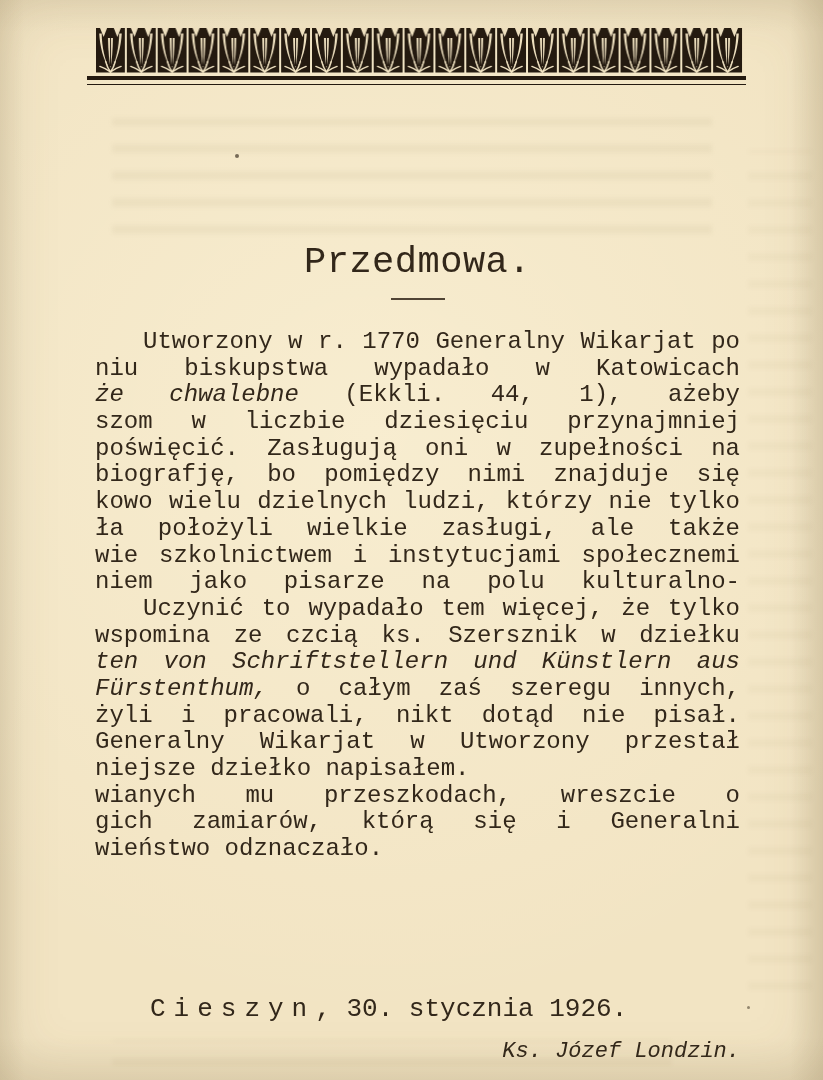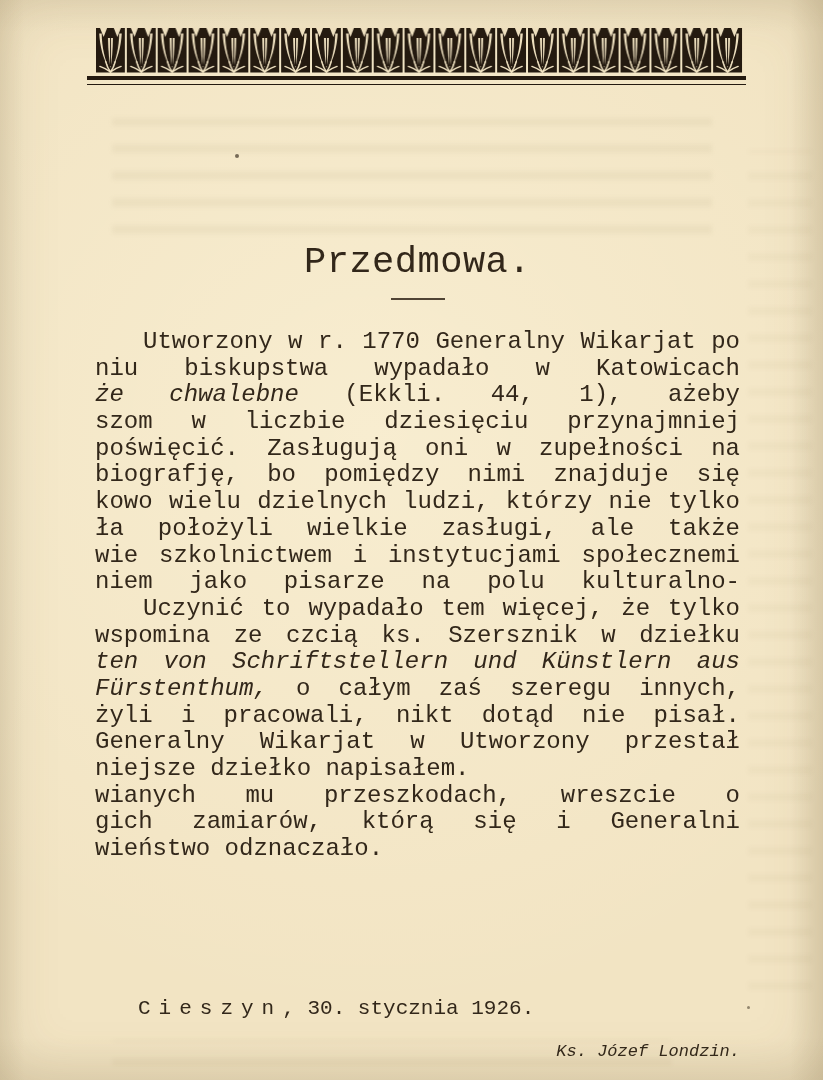--- a/index.html
+++ b/index.html
@@ -34,24 +34,24 @@
     height:26.7px;line-height:26.7px;font-size:24px;
     text-align:justify;text-align-last:justify;
     overflow:hidden;white-space:normal;
   }
   .line.indent{text-indent:48px;}
   .line.lastline{text-align-last:left;}
   .seg-r{font-style:normal;}
   .seg-i{font-style:italic;}
   .seg-sp{letter-spacing:8px;}
   
-  .dateline{position:absolute;left:95px;top:995px;width:645px;height:28px;
-    font-size:21px;line-height:28px;padding-left:43px;box-sizing:border-box;}
+  .dateline{position:absolute;left:107px;top:995px;width:645px;height:28px;
+    font-size:26px;line-height:28px;padding-left:43px;box-sizing:border-box;}
   .signature{position:absolute;left:95px;top:1037px;width:645px;height:30px;
-    font-size:17px;line-height:30px;font-style:italic;text-align:right;}
+    font-size:22px;line-height:30px;font-style:italic;text-align:right;}
   
   .bleed{position:absolute;pointer-events:none;filter:blur(2px);}
   .bleed-top{left:112px;top:118px;width:600px;height:116px;opacity:.55;
     background:repeating-linear-gradient(0deg, rgba(146,130,88,.14) 0 9px, rgba(146,130,88,0) 9px 27px);}
   .bleed-right{left:748px;top:150px;width:64px;height:840px;opacity:.4;
     background:repeating-linear-gradient(0deg, rgba(146,130,88,.13) 0 8px, rgba(146,130,88,0) 8px 27px);}
   .bleed-bottom{left:112px;top:1040px;width:560px;height:26px;opacity:.45;
     background:repeating-linear-gradient(0deg, rgba(146,130,88,.13) 0 8px, rgba(146,130,88,0) 8px 24px);}
   .speck{position:absolute;border-radius:50%;background:var(--ink);}
   .speck-1{left:235px;top:154px;width:4px;height:4px;opacity:.65;}

